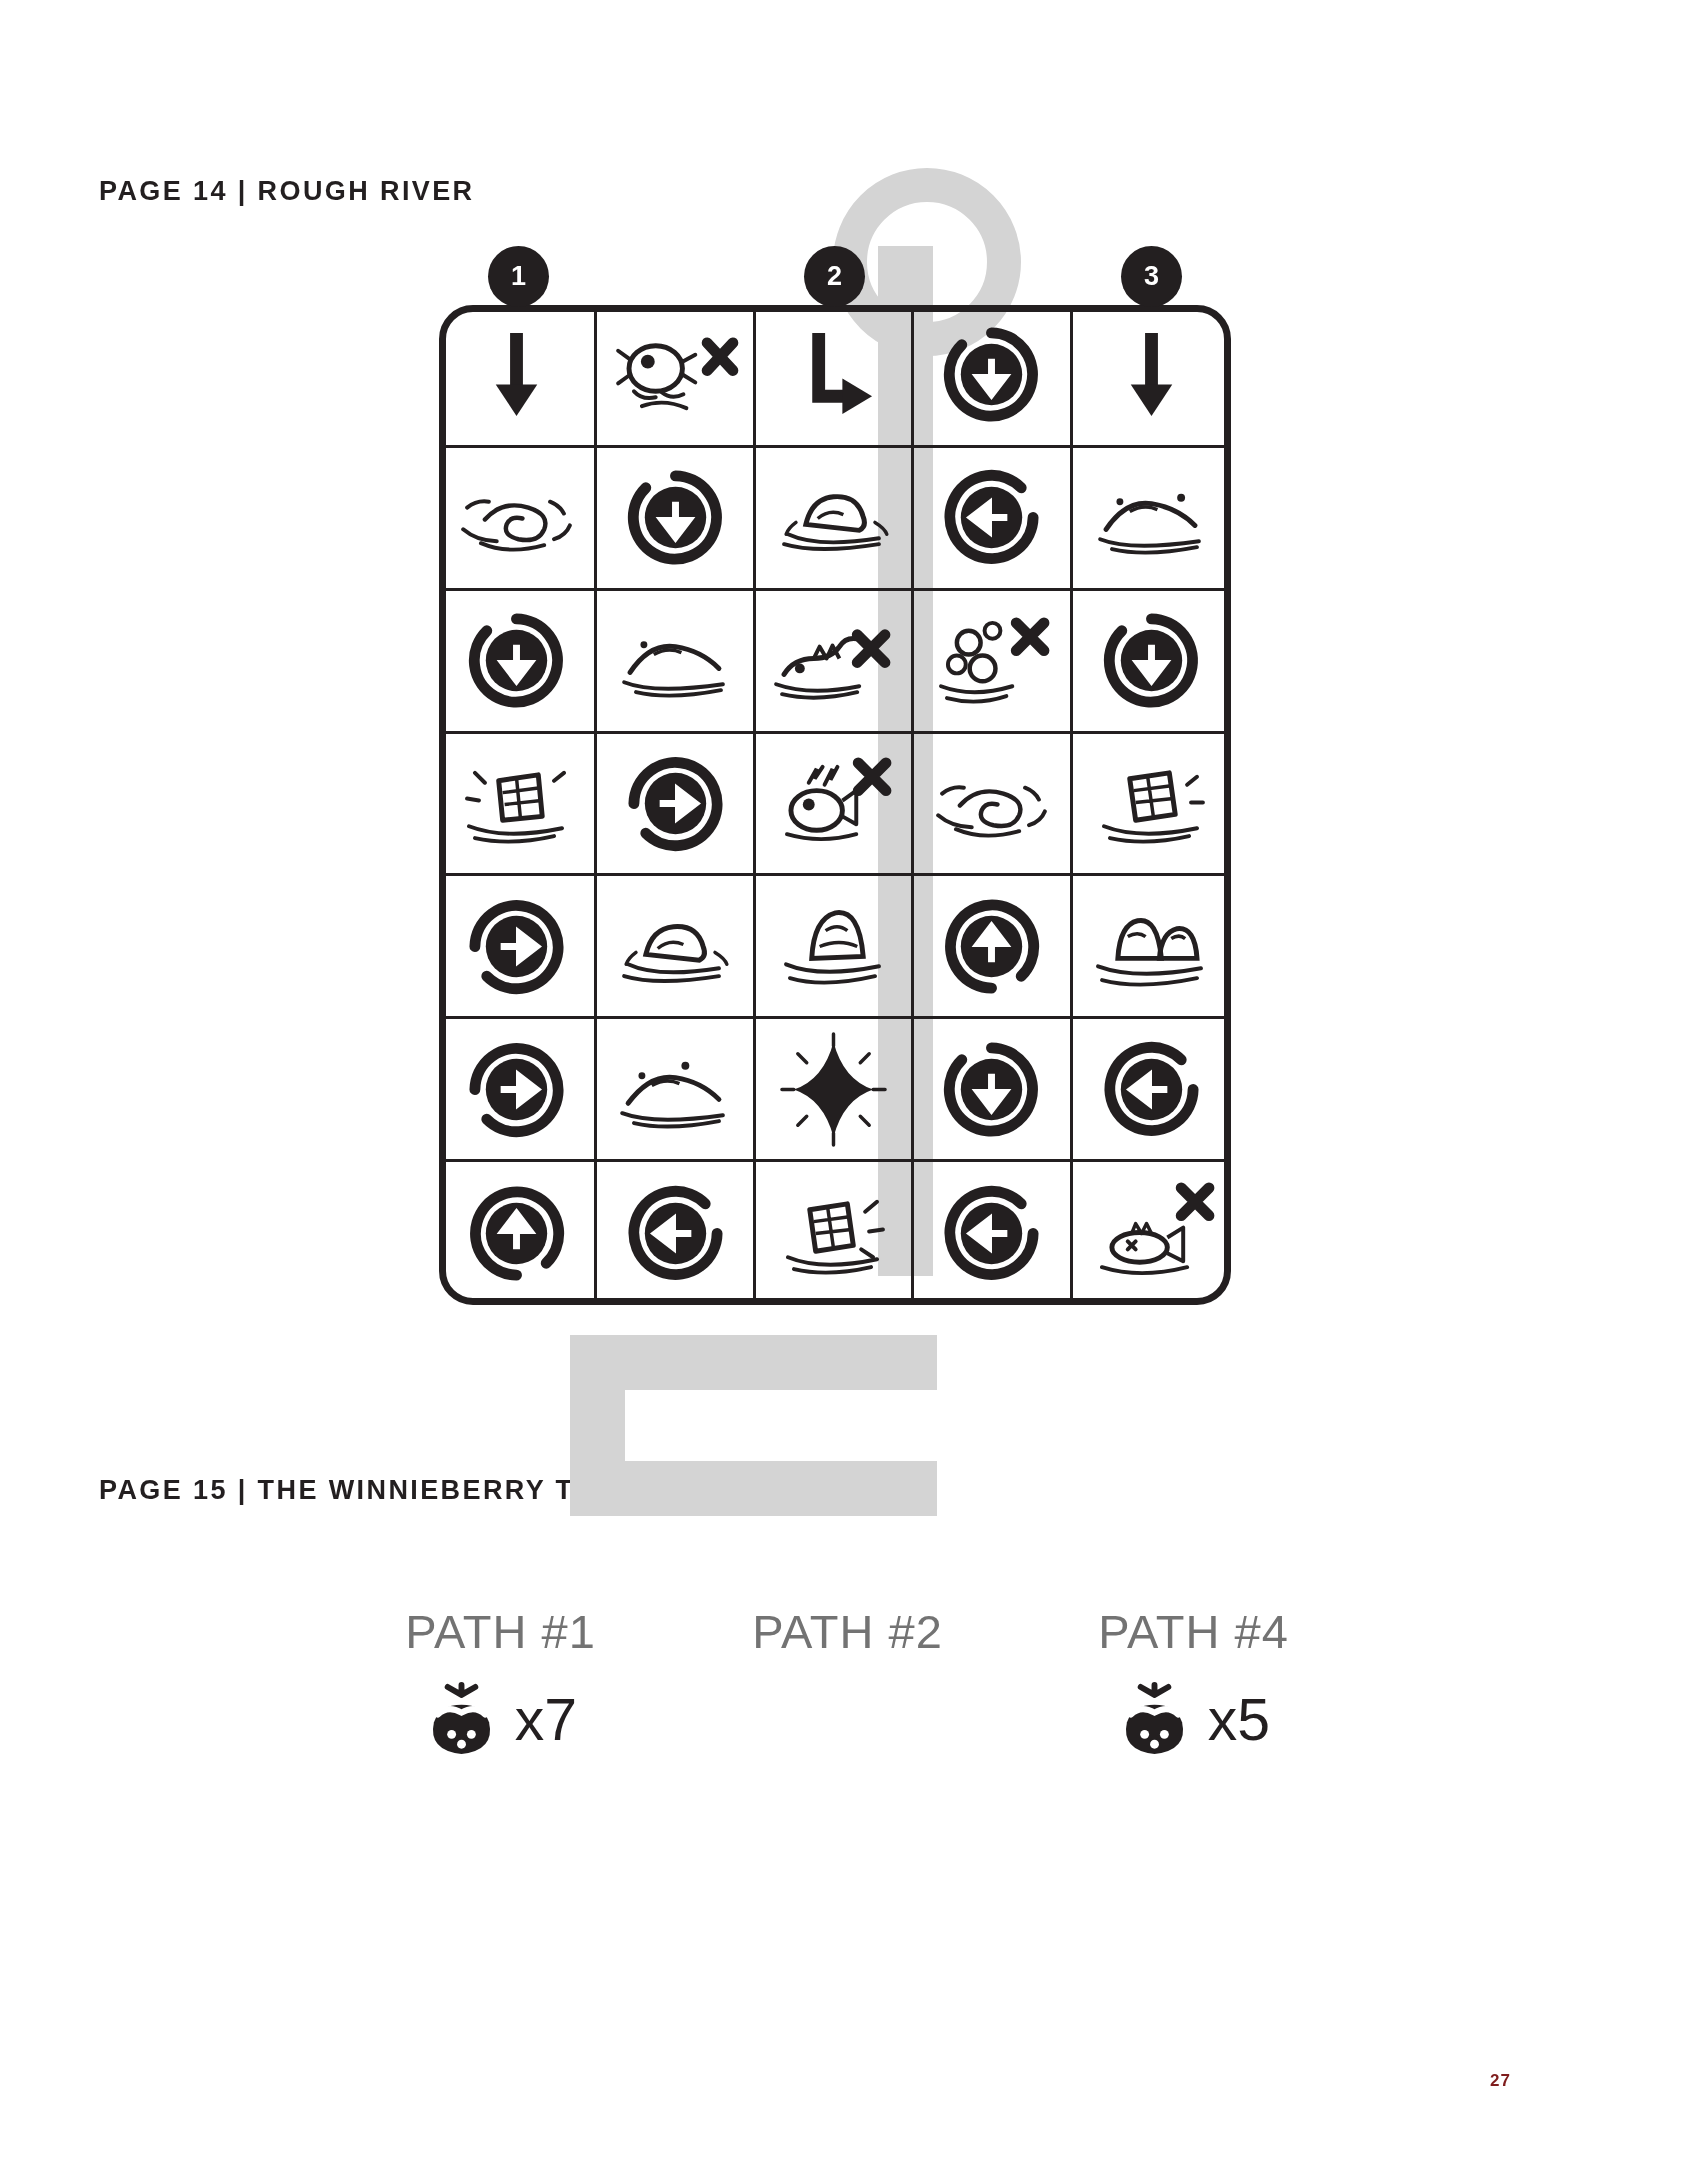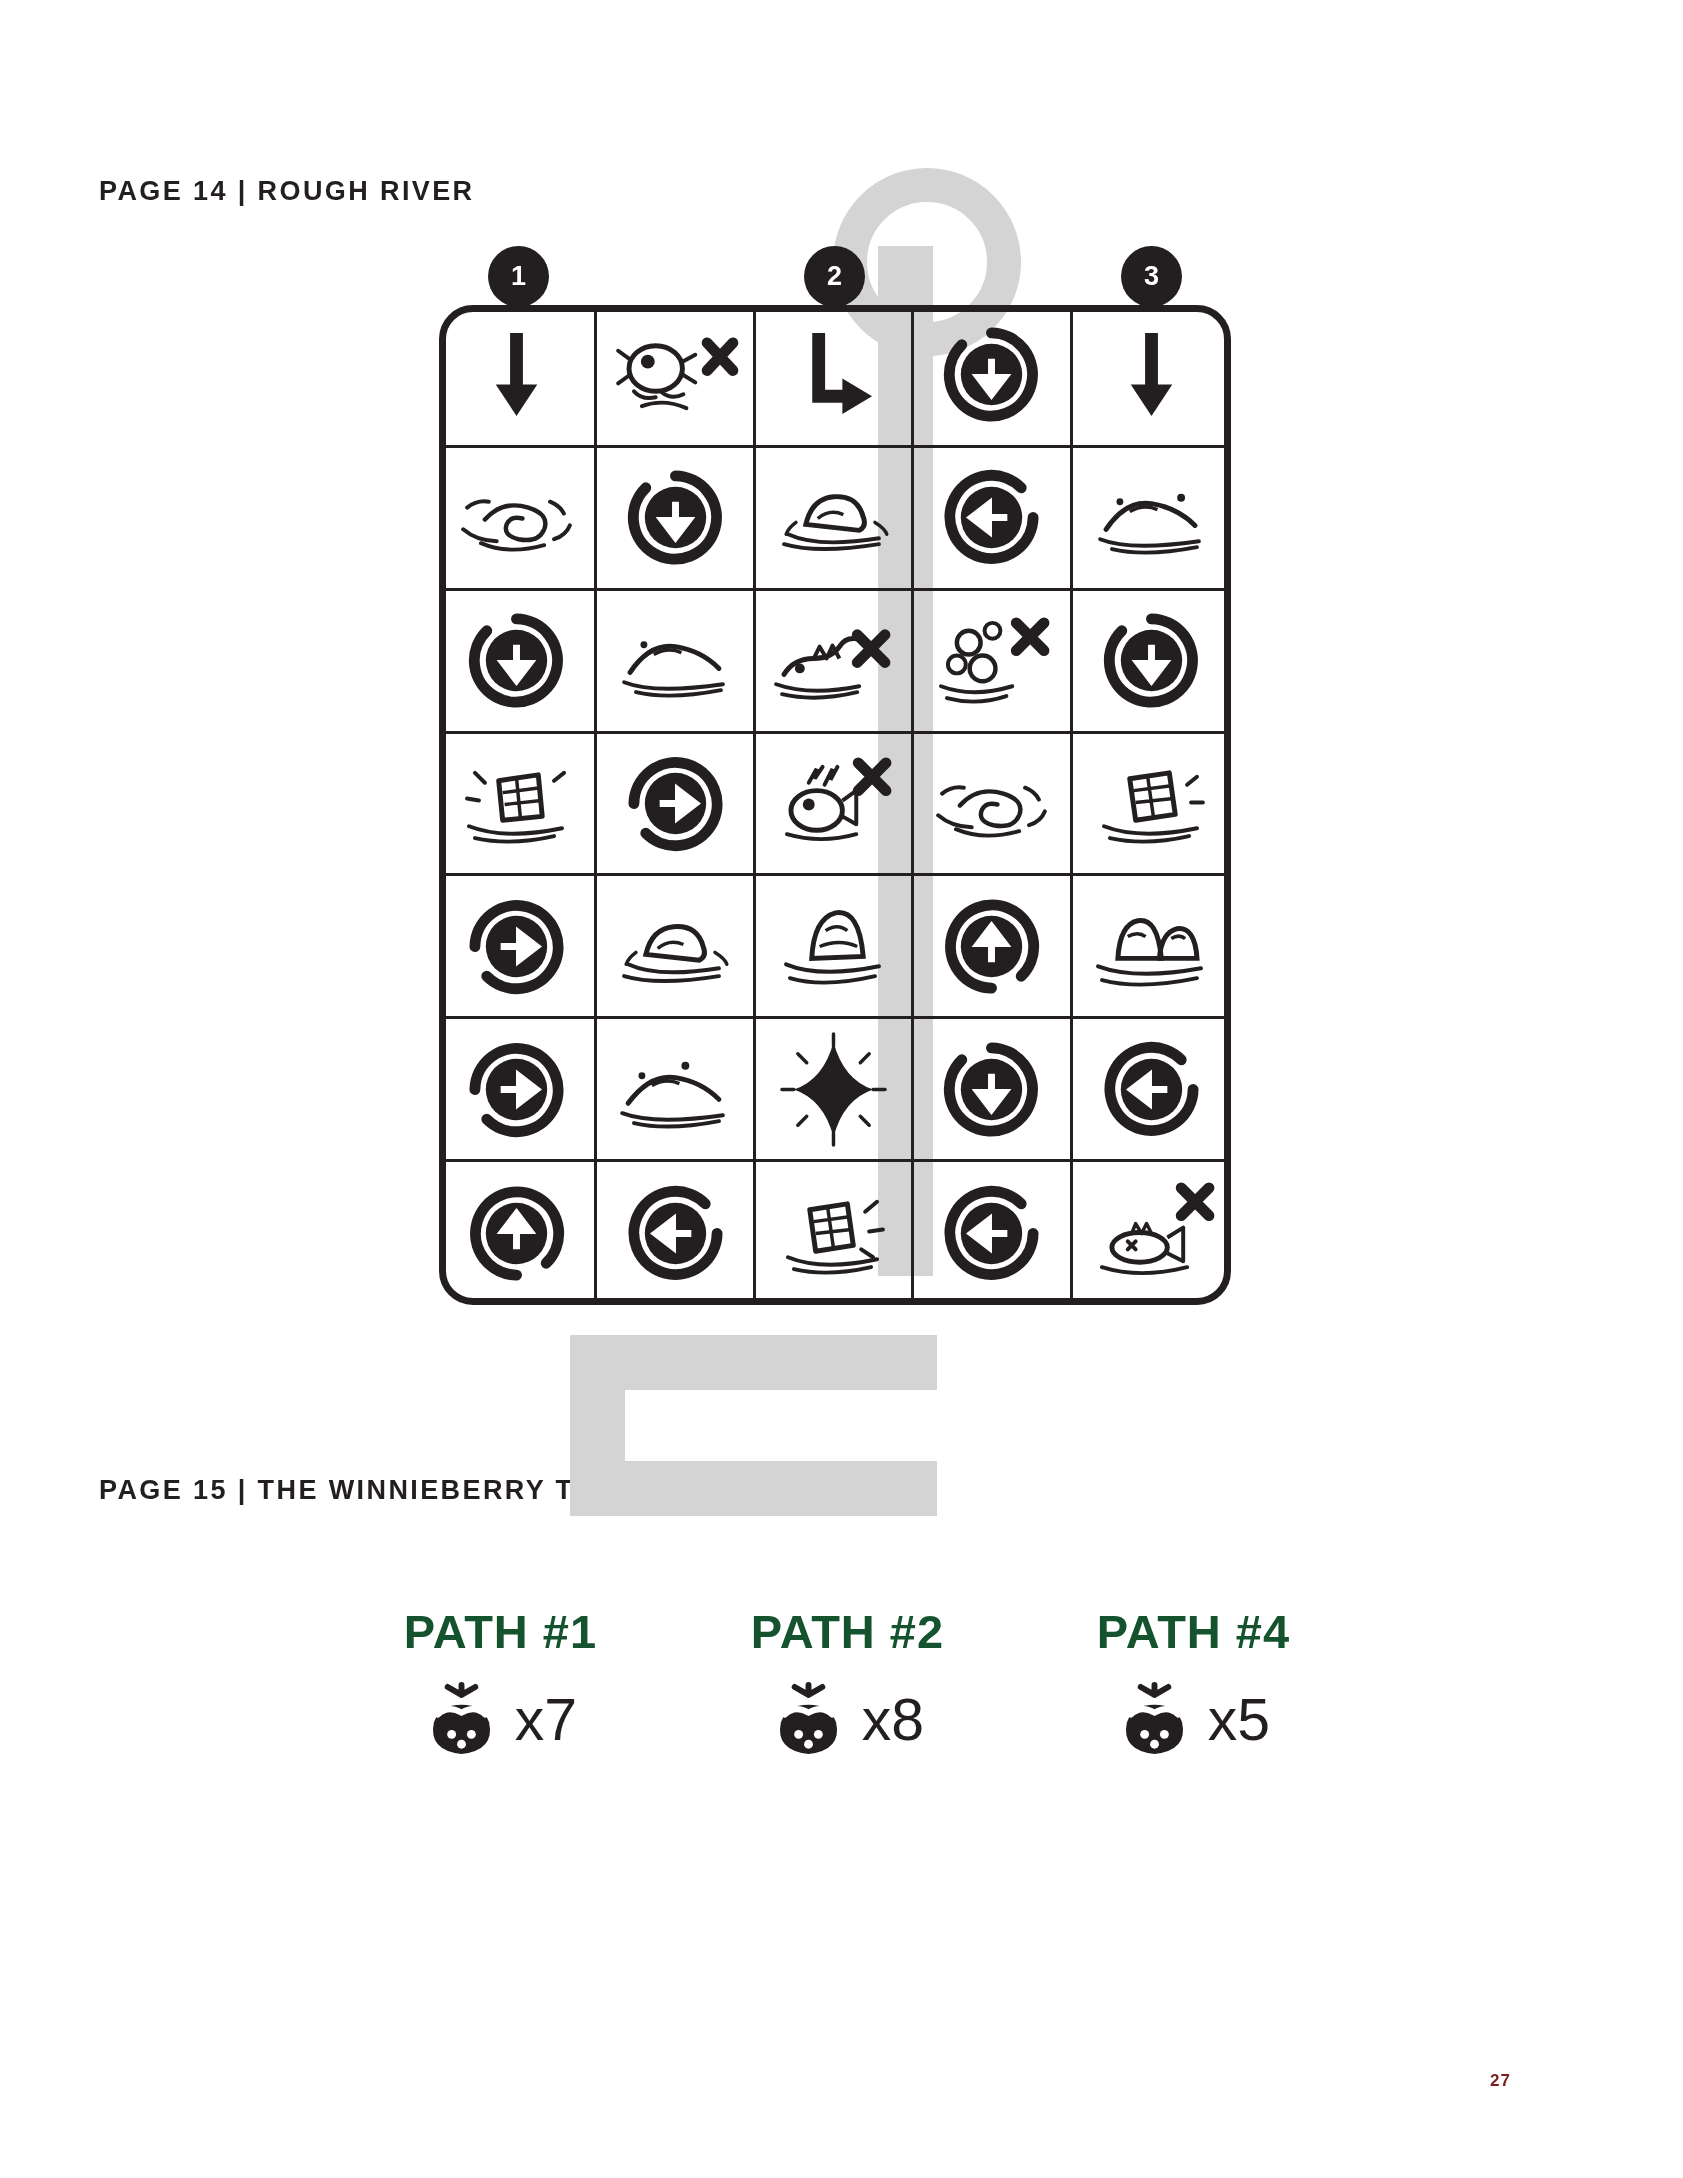--- a/index.html
+++ b/index.html
@@ -108,23 +108,23 @@
     position: absolute;
     top: 0;
     width: 327px;
     text-align: center;
   }
   #path-col-1 { left: 99px; }
   #path-col-2 { left: 446px; }
   #path-col-3 { left: 792px; }
   .path-label {
     font-size: 47px;
-    font-weight: bold;
+    font-weight: normal;
     letter-spacing: 1px;
-    color: #14532d;
+    color: #737373;
     white-space: nowrap;
   }
   .path-count {
     margin-top: 22px;
     display: flex;
     align-items: center;
     justify-content: center;
     gap: 16px;
   }
   .path-count .num {
@@ -479,31 +479,20 @@
           <circle cx="28" cy="54" r="4.5" fill="#ffffff"></circle>
           <circle cx="48" cy="54" r="4.5" fill="#ffffff"></circle>
           <circle cx="38" cy="64" r="4.5" fill="#ffffff"></circle>
         </svg>
         <span class="num">x7</span>
       </div>
     </div>
 
     <div class="path-col" id="path-col-2">
       <div class="path-label">PATH #2</div>
-      <div class="path-count">
-        <svg width="75" height="79" viewBox="0 0 76 80">
-          <path d="M38 14 L38 4 M38 14 L24 6 M38 14 L52 6" stroke="#231f20" stroke-width="6" stroke-linecap="round"></path>
-          <path d="M10 42 q6 -18 28 -18 q22 0 28 18 q6 28 -28 32 q-34 -4 -28 -32 Z" fill="#231f20"></path>
-          <path d="M14 34 q10 -10 24 -2 q14 -8 24 2" stroke="#ffffff" stroke-width="6" fill="none" stroke-linecap="round"></path>
-          <circle cx="28" cy="54" r="4.5" fill="#ffffff"></circle>
-          <circle cx="48" cy="54" r="4.5" fill="#ffffff"></circle>
-          <circle cx="38" cy="64" r="4.5" fill="#ffffff"></circle>
-        </svg>
-        <span class="num">x8</span>
-      </div>
     </div>
 
     <div class="path-col" id="path-col-3">
       <div class="path-label">PATH #4</div>
       <div class="path-count">
         <svg width="75" height="79" viewBox="0 0 76 80">
           <path d="M38 14 L38 4 M38 14 L24 6 M38 14 L52 6" stroke="#231f20" stroke-width="6" stroke-linecap="round"></path>
           <path d="M10 42 q6 -18 28 -18 q22 0 28 18 q6 28 -28 32 q-34 -4 -28 -32 Z" fill="#231f20"></path>
           <path d="M14 34 q10 -10 24 -2 q14 -8 24 2" stroke="#ffffff" stroke-width="6" fill="none" stroke-linecap="round"></path>
           <circle cx="28" cy="54" r="4.5" fill="#ffffff"></circle>

